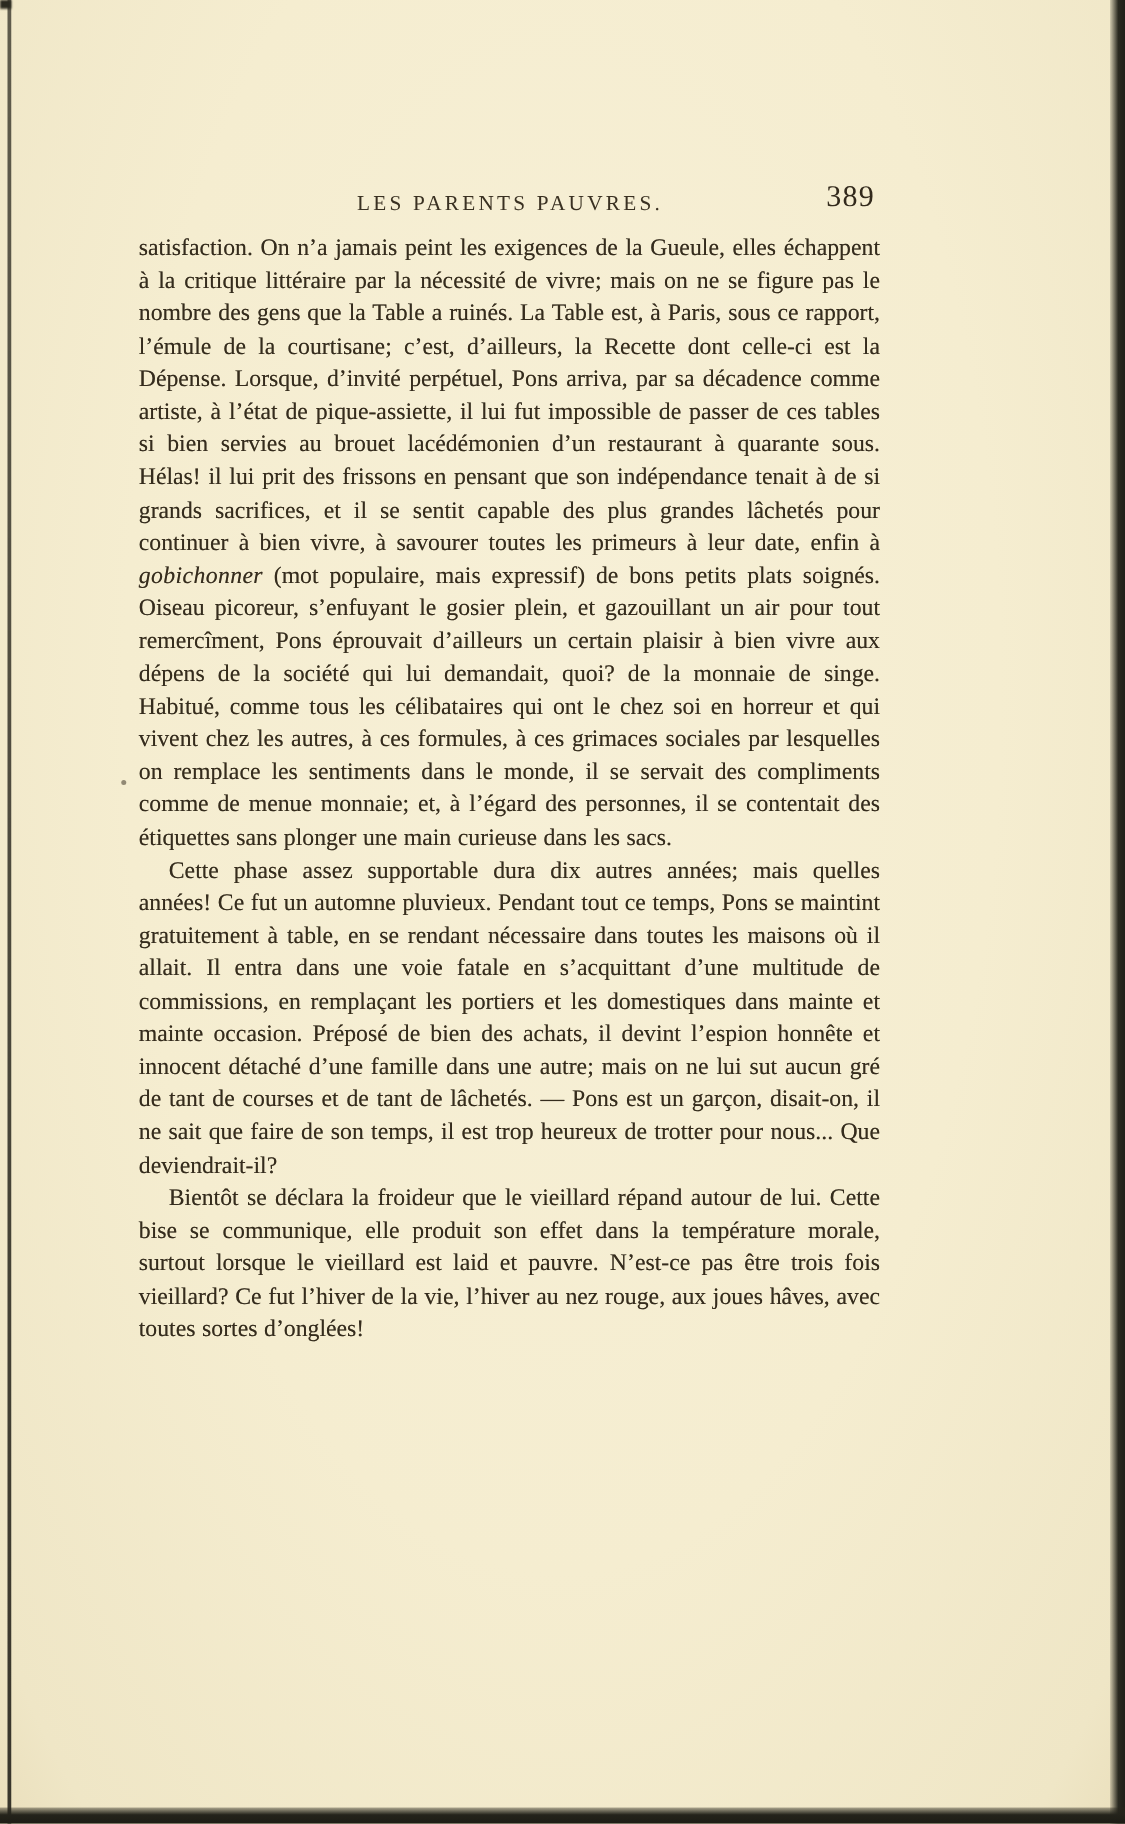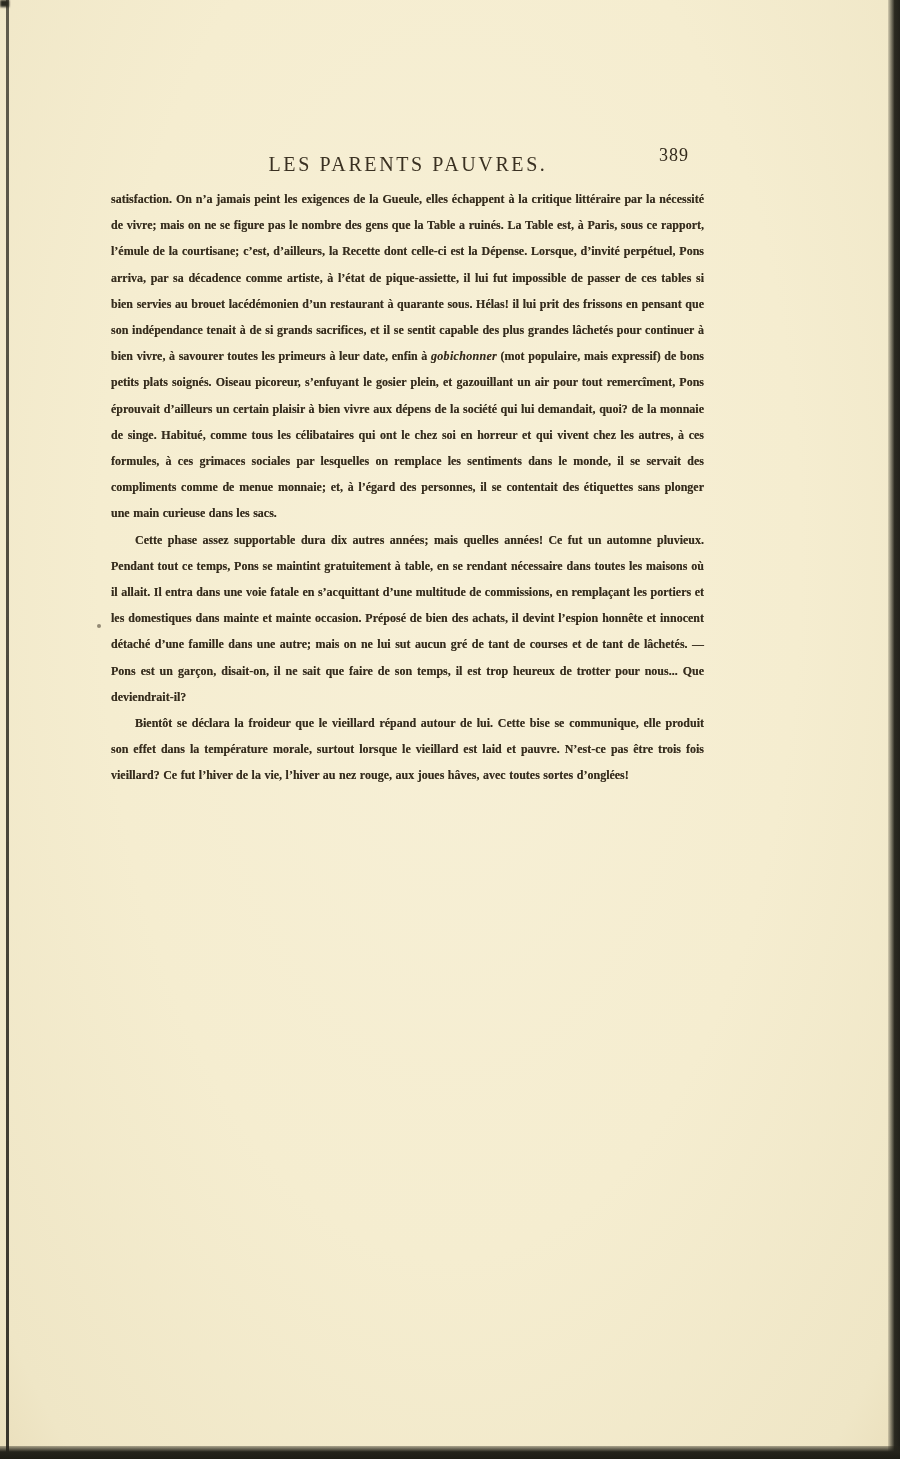--- a/index.html
+++ b/index.html
@@ -48,45 +48,44 @@
   }
   
   .running-head {
     position: absolute;
     top: 147px; left: 112px; width: 592px; height: 28px;
   }
   .running-title {
     position: absolute;
     left: 50%; top: 6px;
     transform: translateX(-50%);
-    font-size: 20px;
+    font-size: 17px;
     letter-spacing: 2.6px;
     white-space: nowrap;
     color: #3a3122;
   }
   .page-number {
     position: absolute;
-    right: 15px; top: -2px;
-    font-size: 18px;
+    right: 4px; top: -2px;
+    font-size: 24px;
     letter-spacing: 1px;
     color: #332a1c;
   }
   
   .text-block {
     position: absolute;
     top: 186px; left: 111px; width: 593px;
-    font-size: 12px;
+    font-size: 19px;
     line-height: 26.2px;
     text-align: justify;
     hyphens: auto;
     -webkit-hyphens: auto;
     word-spacing: 0.5px;
     color: var(--ink);
     text-shadow: 0 0 0.3px rgba(53,44,29,0.55);
-    font-weight: bold;
   }
   .text-block p { margin: 0; }
   .text-block p.indent { text-indent: 24px; }
   .text-block em { font-style: italic; letter-spacing: 0.3px; }
 </style>
 </head>
 <body>
 
 <div class="scan">
 

